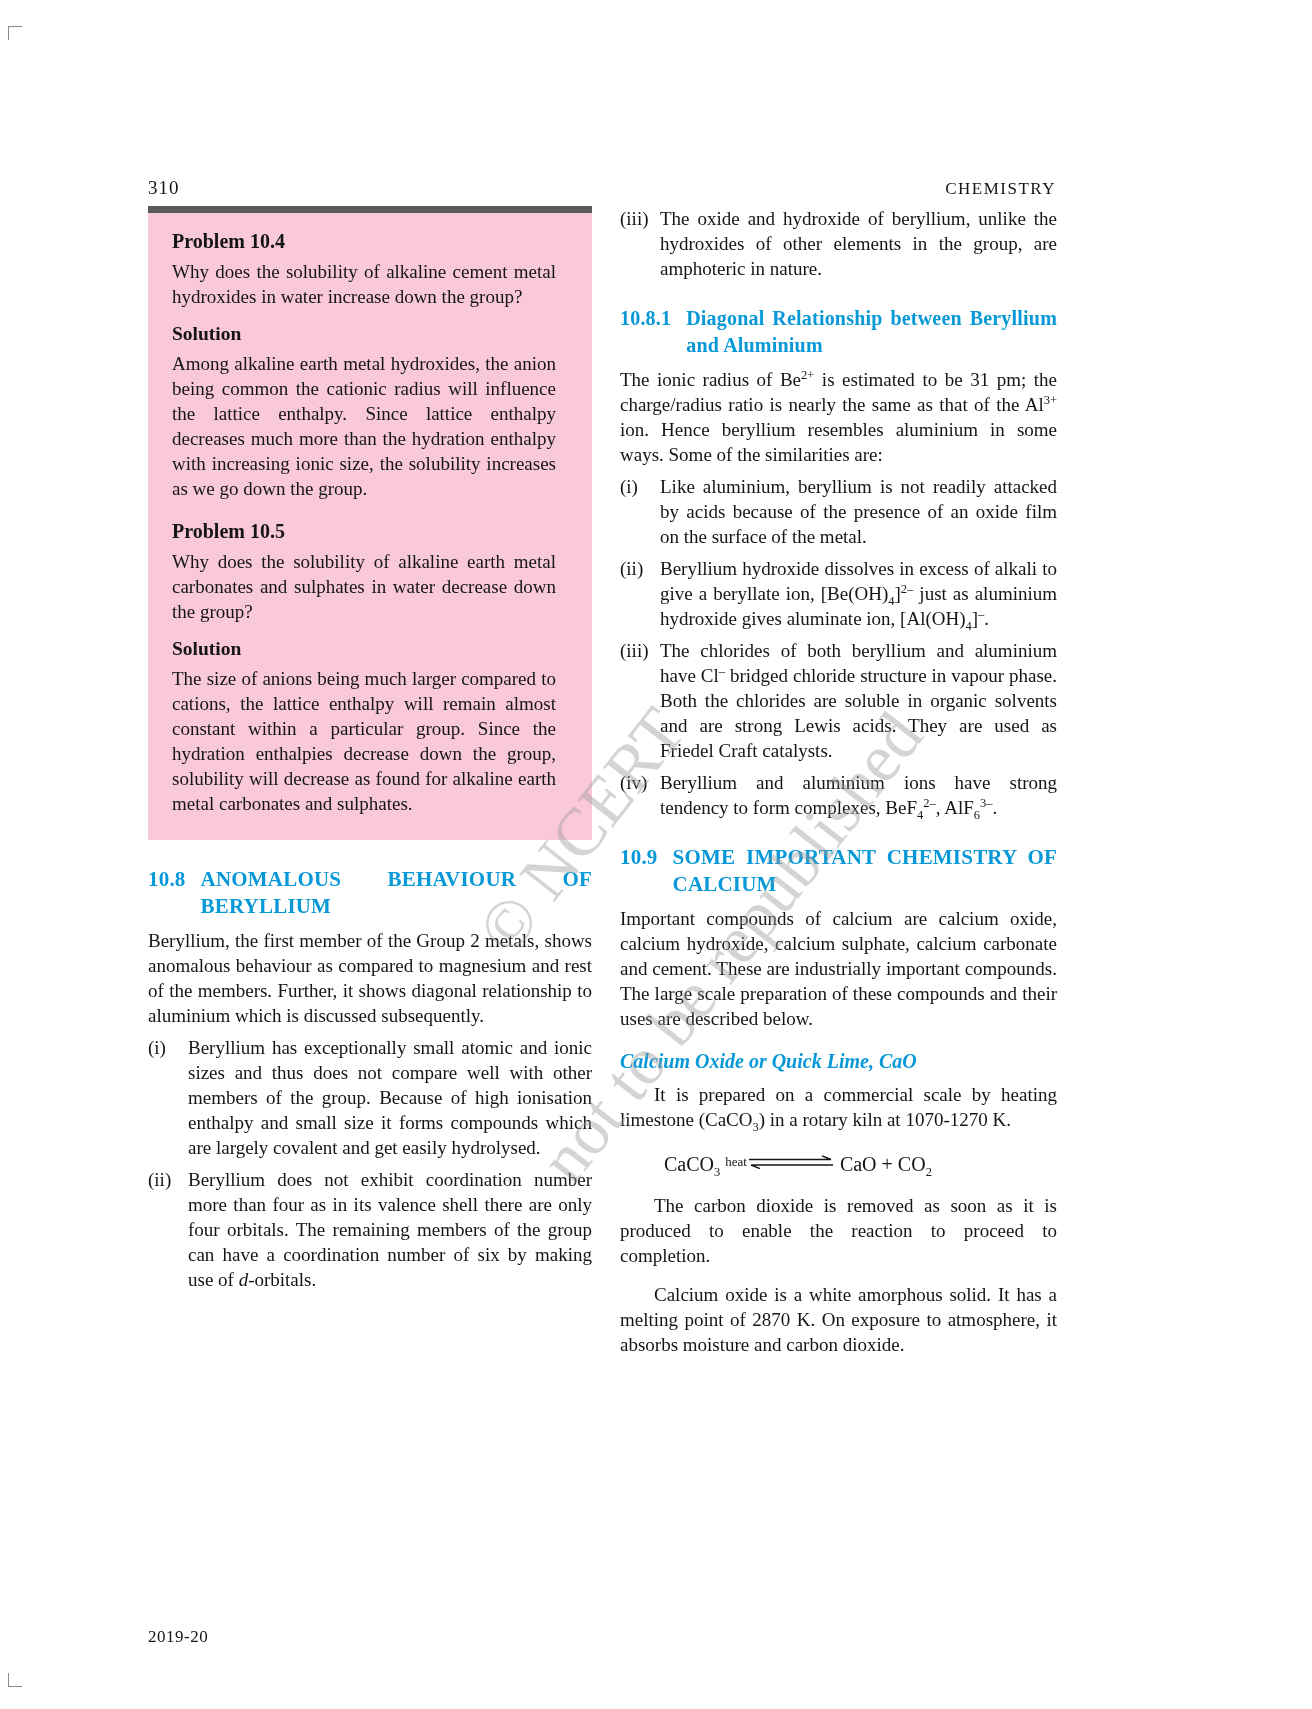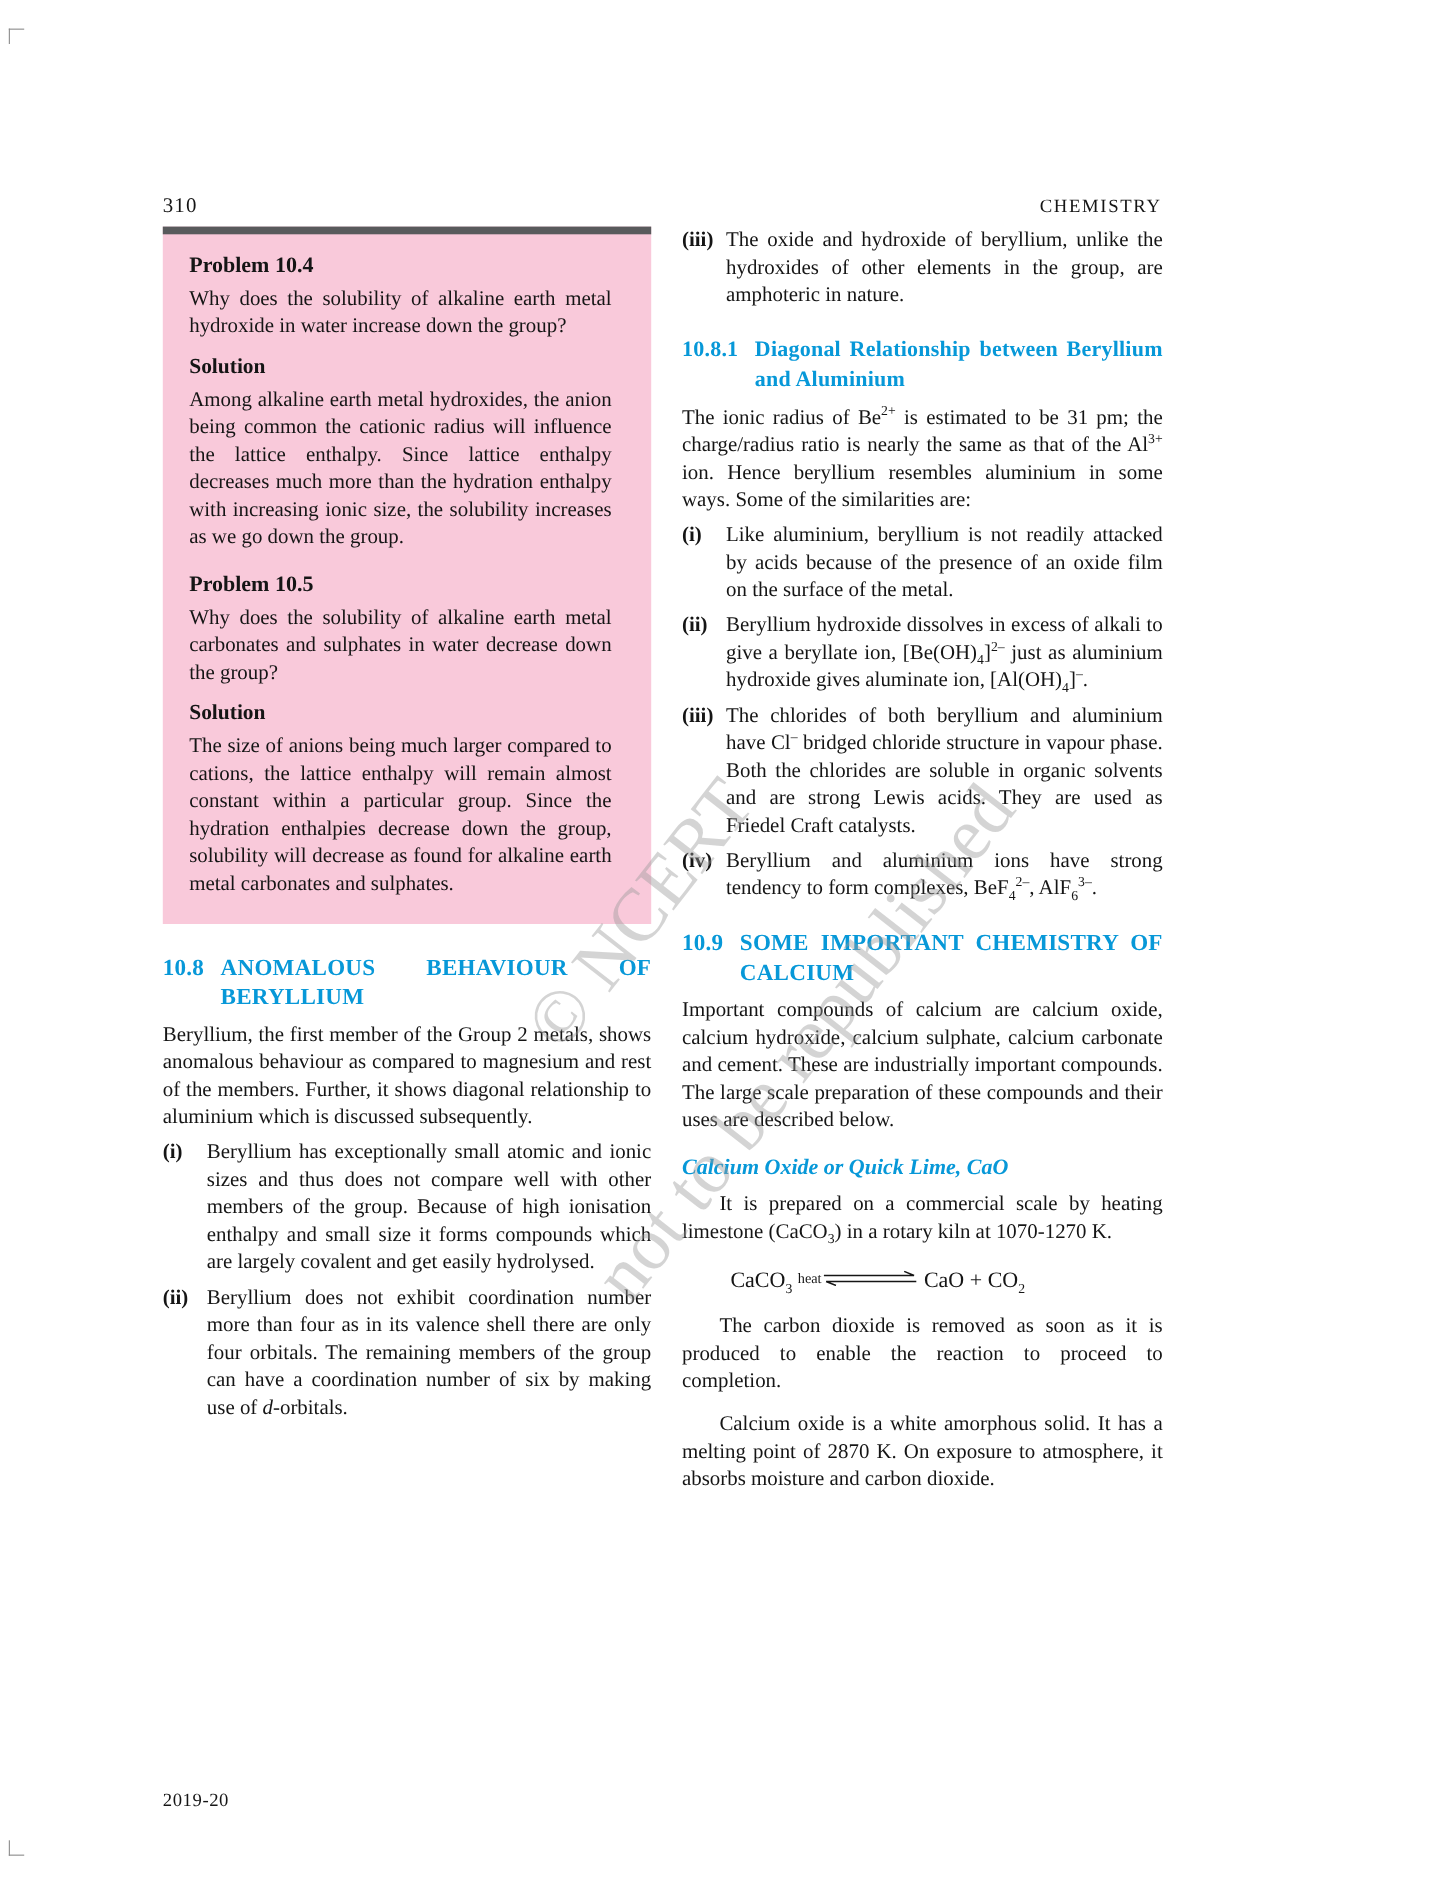--- a/index.html
+++ b/index.html
@@ -53,21 +53,21 @@
   .sec-head .sec-num { flex:none; margin-right:15px; }
   .sec-head .sec-title { flex:1; text-align:justify; }
   .sub-head {
     color:var(--heading-blue, #0798d8);
     font-weight:bold; font-style:italic; font-size:20px;
     margin:18px 0 8px;
   }
 
   
   .li { display:flex; margin:7px 0; }
-  .li .marker { flex:none; width:40px;font-weight:bold; }
+  .li .marker { flex:none; width:40px; }
   .li .li-body { flex:1; text-align:justify; }
 
   sup { font-size:12.5px; line-height:0; vertical-align:super; }
   sub { font-size:12.5px; line-height:0; vertical-align:sub; }
 
   
   .equation {
     margin:20px 0 16px 44px; font-size:20px;
     display:flex; align-items:center;
   }
@@ -103,21 +103,21 @@
     <span class="page-num">310</span>
     <span class="running-head">CHEMISTRY</span>
   </div>
 
   <div class="columns">
 
     <div class="col-left">
 
       <div class="problem-box">
         <h3 class="prob-title" style="margin-top:4px">Problem 10.4</h3>
-        <p class="just">Why does the solubility of alkaline earth metal hydroxide in water increase down the group?</p>
+        <p class="just">Why does the solubility of alkaline cement metal hydroxides in water increase down the group?</p>
         <h4 class="sol-label">Solution</h4>
         <p class="just">Among alkaline earth metal hydroxides, the anion being common the cationic radius will influence the lattice enthalpy. Since lattice enthalpy decreases much more than the hydration enthalpy with increasing ionic size, the solubility increases as we go down the group.</p>
 
         <h3 class="prob-title" style="margin-top:18px">Problem 10.5</h3>
         <p class="just">Why does the solubility of alkaline earth metal carbonates and sulphates in water decrease down the group?</p>
         <h4 class="sol-label">Solution</h4>
         <p class="just">The size of anions being much larger compared to cations, the lattice enthalpy will remain almost constant within a particular group. Since the hydration enthalpies decrease down the group, solubility will decrease as found for alkaline earth metal carbonates and sulphates.</p>
       </div>
 
       <div class="sec-head">

